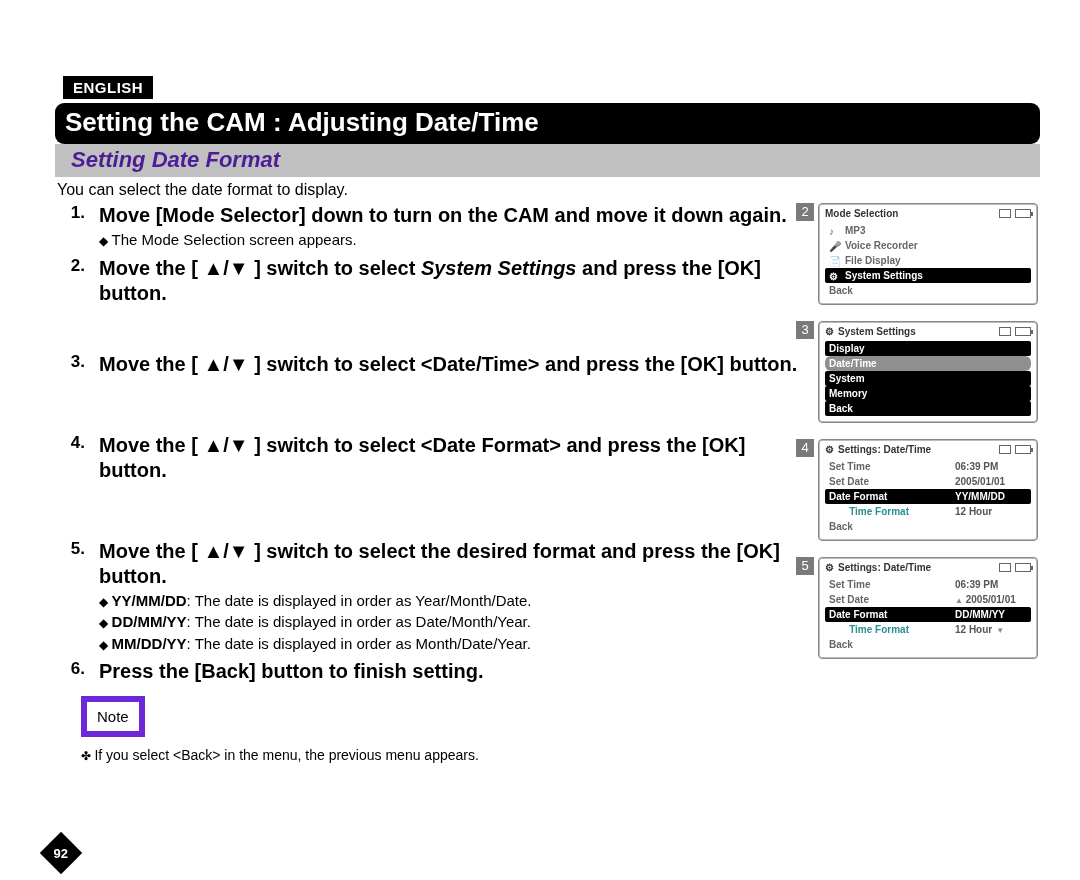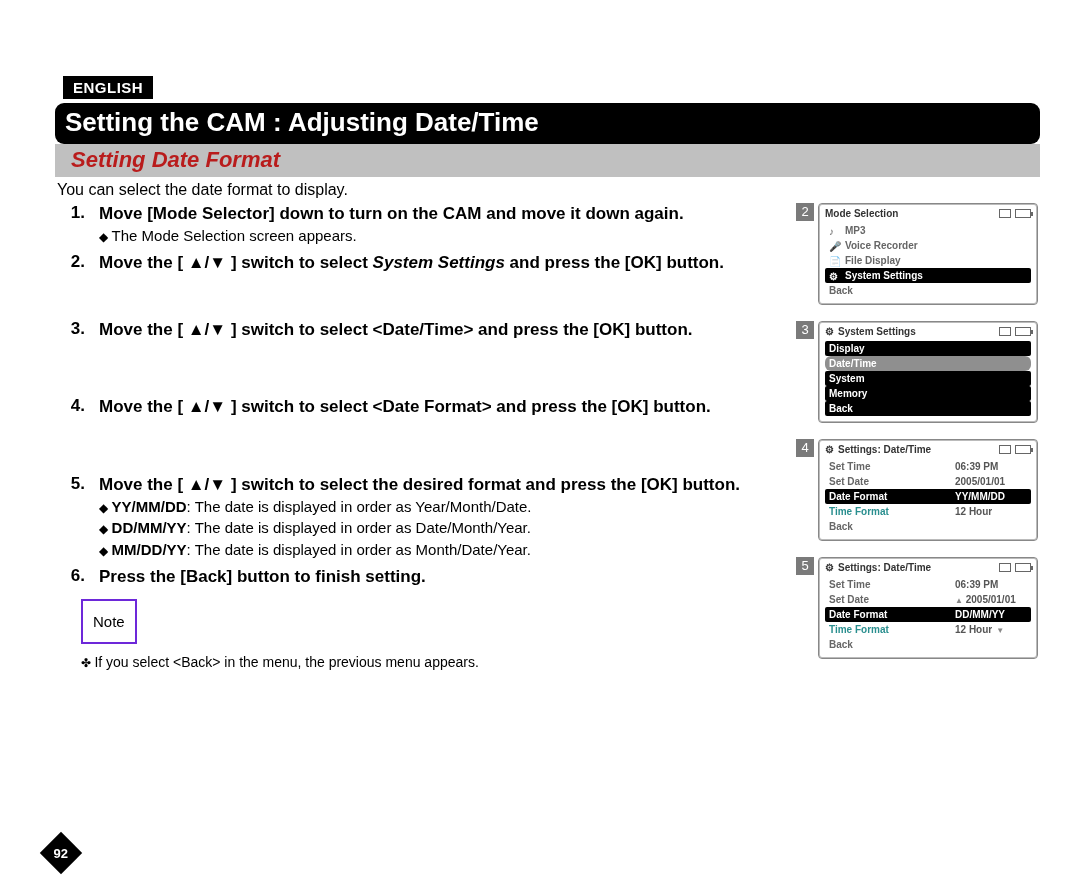--- a/index.html
+++ b/index.html
@@ -31,21 +31,21 @@
     background: #000;
     color: #fff;
     font-size: 26px;
     font-weight: bold;
     padding: 4px 10px 6px 10px;
     margin-top: 4px;
     border-radius: 9px;
   }
   .subtitle-bar {
     background: #c0c0c0;
-    color: #b91c1c;
+    color: #4c1d95;
     font-size: 22px;
     font-weight: bold;
     font-style: italic;
     padding: 3px 10px 4px 16px;
     margin-top: 0;
   }
   .intro {
     font-size: 16px;
     padding: 4px 0 4px 2px;
   }
@@ -65,38 +65,38 @@
   .step-num {
     font-weight: bold;
     font-size: 17px;
     width: 22px;
     flex-shrink: 0;
     text-align: right;
   }
   .step-body { flex: 1; }
   .step-main {
     font-weight: bold;
-    font-size: 17px;
+    font-size: 20px;
     line-height: 1.25;
   }
   .step-main .italic { font-style: italic; font-weight: bold; }
   .sub-bullet {
     font-size: 15px;
     padding-left: 0px;
     margin-top: 2px;
     line-height: 1.3;
   }
   .sub-bullet::before { content: "◆ "; font-size: 12px; }
   .sub-bold { font-weight: bold; }
   .spacer-sm { height: 40px; }
   .spacer-md { height: 50px; }
   .note-box {
-    border: 2px solid #6d28d9;
+    border: 6px solid #6d28d9;
     display: inline-block;
-    padding: 12px 10px;
+    padding: 6px 10px;
     font-size: 15px;
     margin: 6px 0 6px 26px;
   }
   .note-line {
     font-size: 14px;
     padding-left: 40px;
     margin-top: 4px;
   }
   .note-line::before { content: "✤ "; font-size: 12px; margin-left: -14px; position: relative; }
   .page-num {
@@ -157,21 +157,21 @@
     font-size: 10px;
     color: #666;
     font-weight: bold;
   }
   .lcd-row.sel-black { background: #000; color: #fff; border-radius: 2px; }
   .lcd-row.sel-gray { background: #8f8f8f; color: #fff; border-radius: 6px; }
   .lcd-row .lbl { flex: 0 0 80px; }
   .lcd-row .val { flex: 1; }
   .lcd-row.two-col .val { color: #555; padding-left: 40px; }
   .lcd-row.sel-black .val, .lcd-row.sel-gray .val { color:#fff; }
-  .lcd-row.teal .lbl { color: #2a8f8f; }
+  .lcd-row.teal .lbl { color: #2a8f8f; text-align: right; }
   .mini-icon { width:10px; height:10px; display:inline-block; }
   .bat { width:16px; height:9px; border:1px solid #666; position:relative; }
   .bat::after { content:""; position:absolute; right:-3px; top:2px; width:2px; height:4px; background:#666; }
   .card { width:12px; height:9px; border:1px solid #666; position:relative; }
   .tri-up::before { content:"▲"; font-size:8px; color:#888; }
   .tri-down::after { content:"▼"; font-size:8px; color:#888; margin-left:4px; }
 </style>
 </head>
 <body>
 

